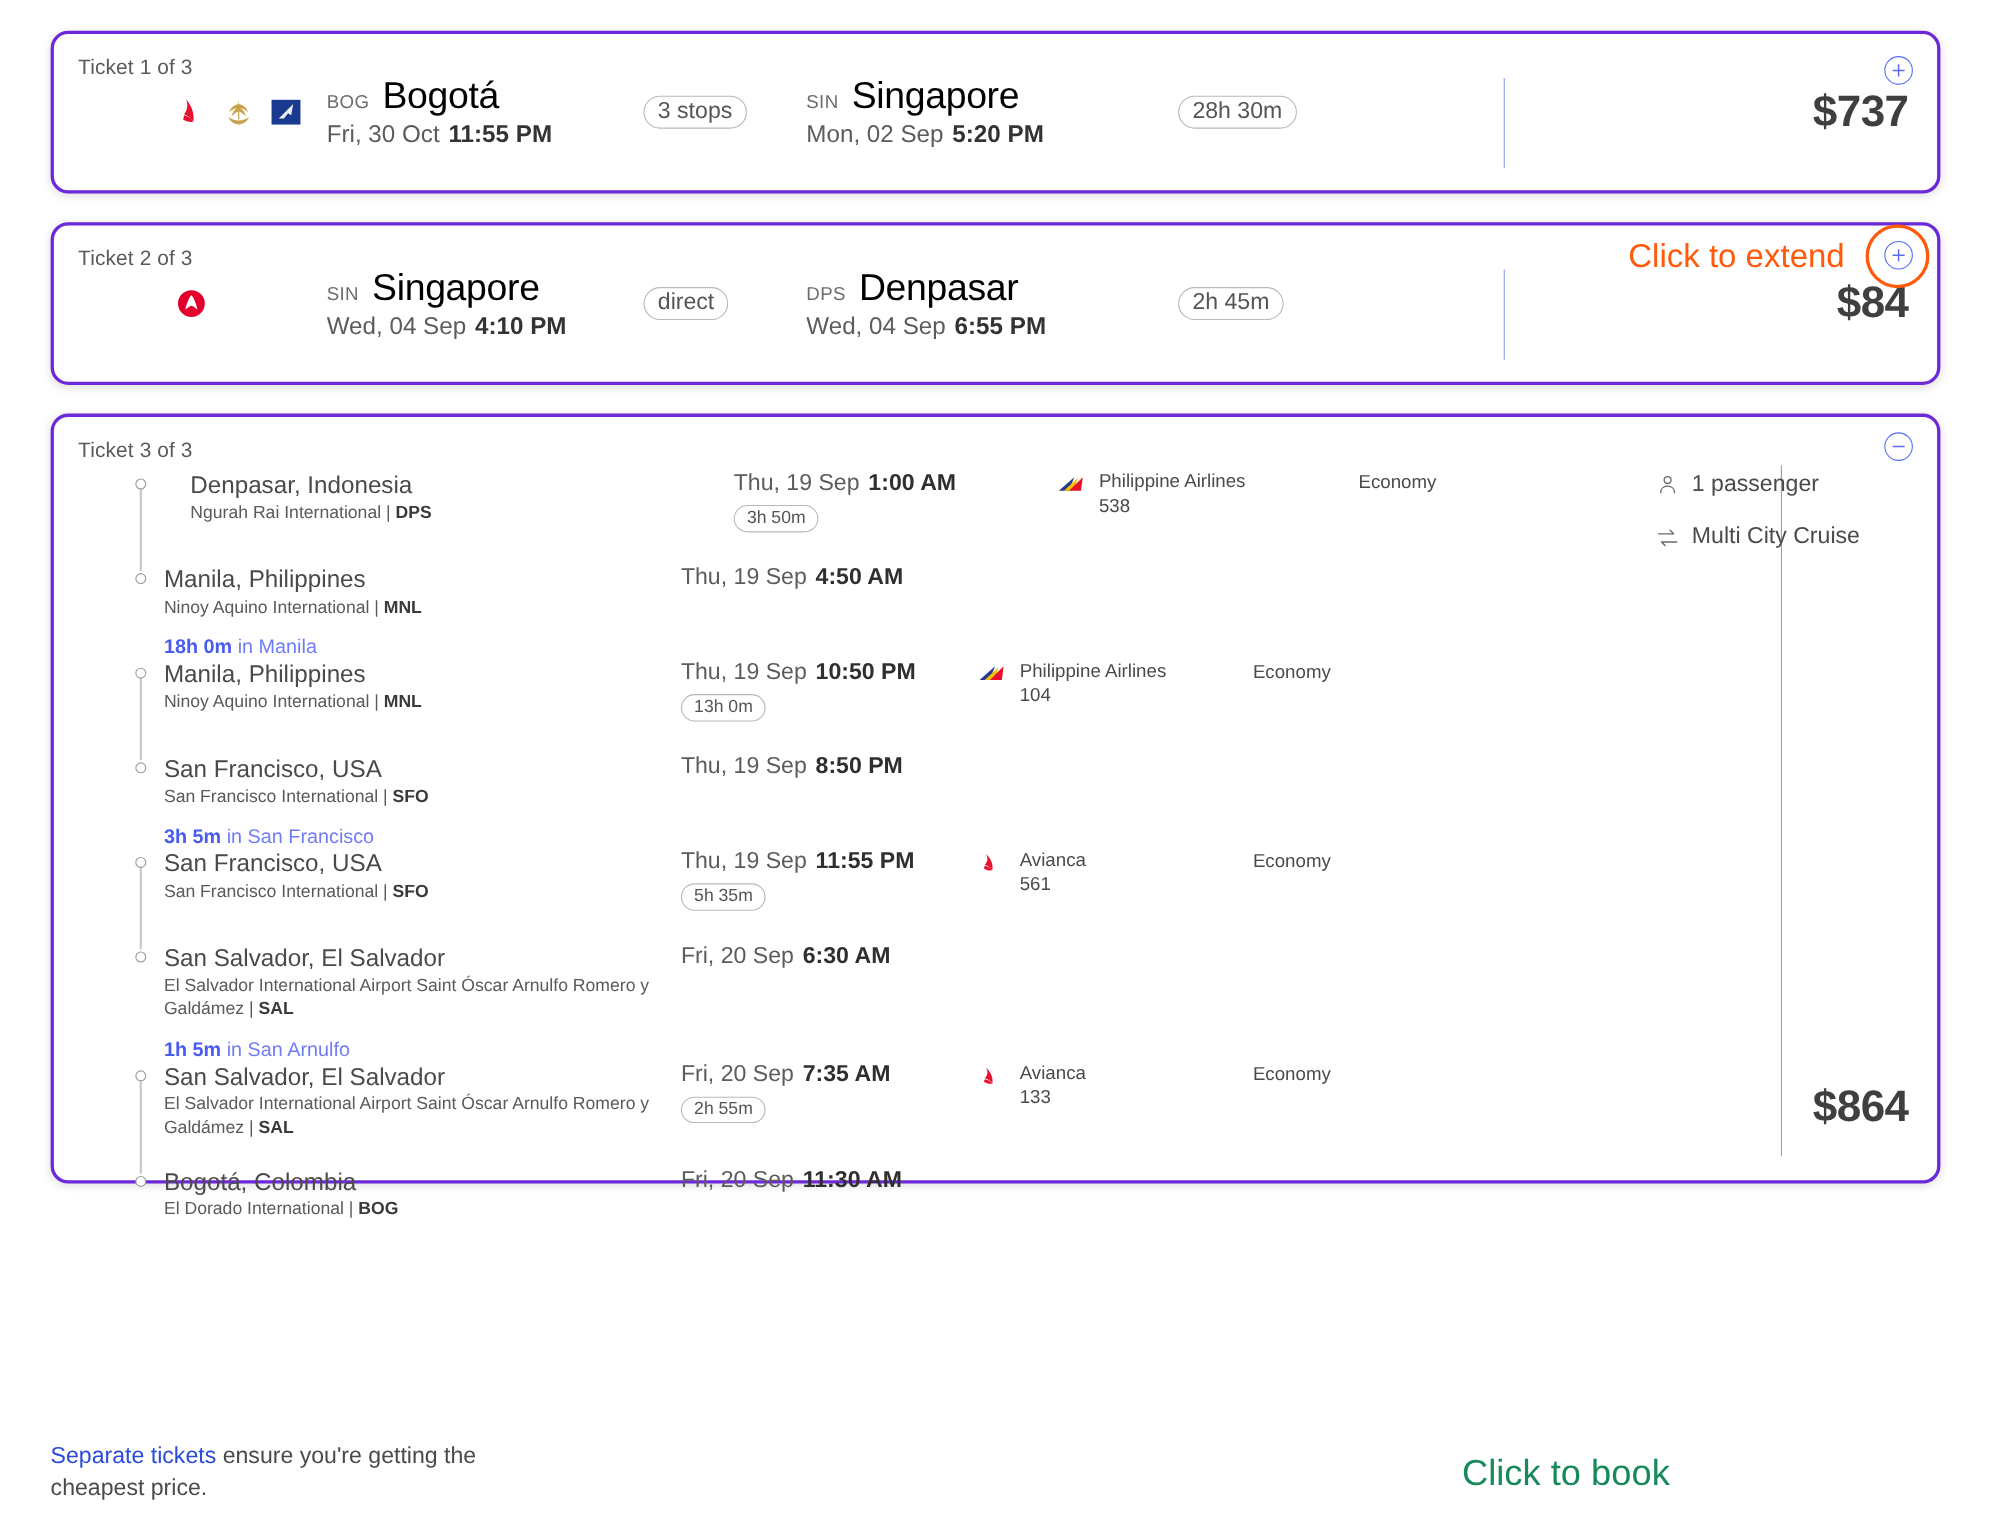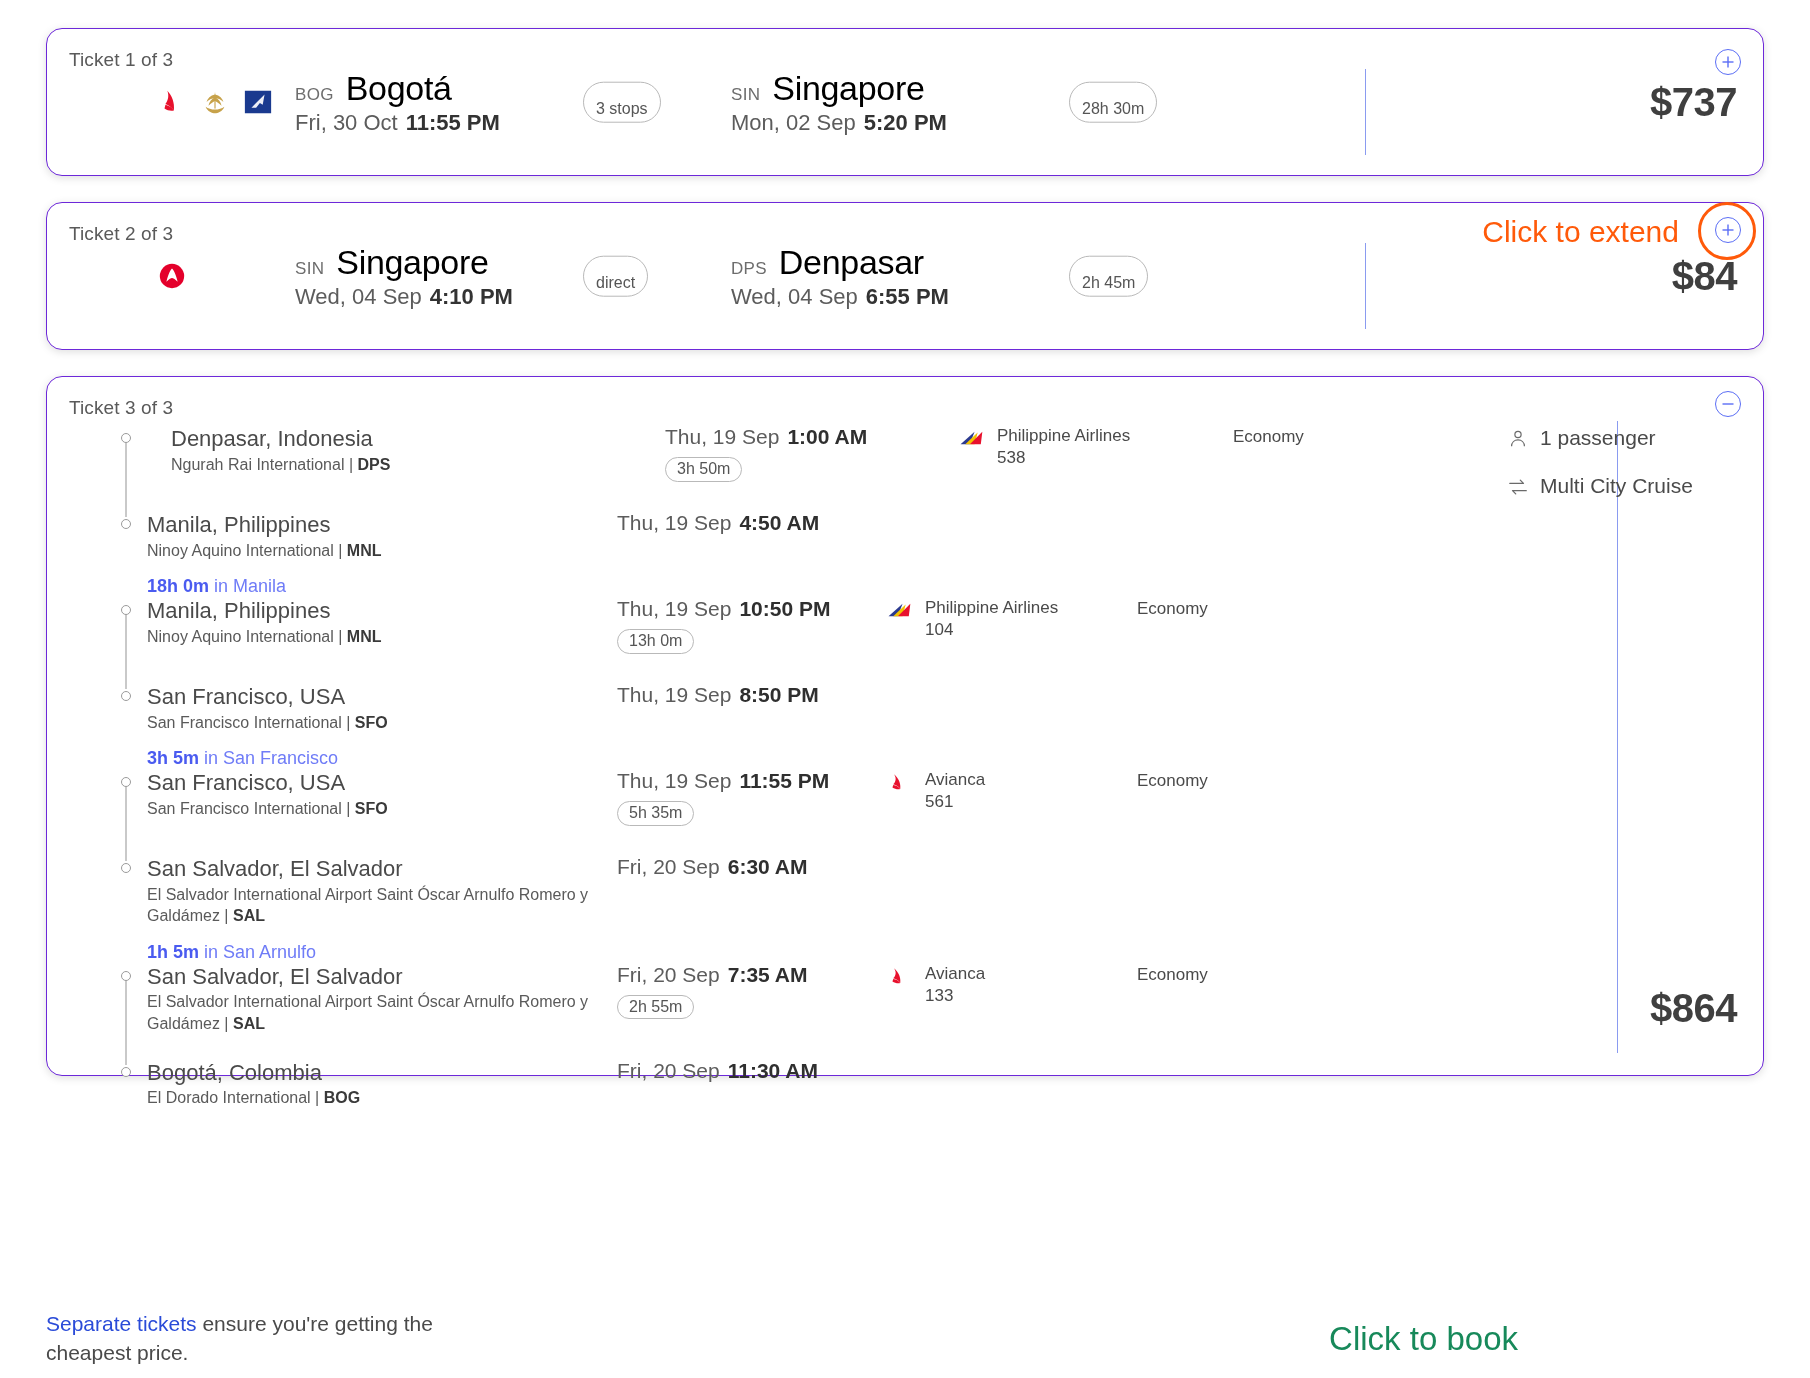--- a/index.html
+++ b/index.html
@@ -11,21 +11,21 @@
     overflow: hidden;
   }
   .page { position: relative; width: 1810px; height: 1378px; padding: 0 46px; }
 
   
   .card {
     position: relative;
     background: #fff;
     border-radius: 16px;
     box-shadow: 0 2px 9px rgba(0,0,0,0.13);
-    border: 1px solid #6d28d9;
+    border: 3px solid #6d28d9;
   }
   .card-label {
     font-size: 19px;
     color: #5a5a5a;
     letter-spacing: .1px;
   }
 
   
   .toggle-icon {
     position: absolute;
@@ -66,22 +66,22 @@
   .endpoint .ep-top { display: flex; align-items: baseline; gap: 12px; }
   .ep-code { font-size: 17px; color: #6d6d6d; letter-spacing: .3px; }
   .ep-city { font-size: 34px; color: #000000; font-weight: 400; letter-spacing: -.3px; }
   .ep-bottom { font-size: 22px; color: #5c5c5c; margin-top: 2px; }
   .ep-bottom b { color: #333; font-weight: 700; margin-left: 8px; }
 
   .pill {
     display: inline-block;
     border: 1px solid #b9b9b9;
     border-radius: 999px;
-    padding: 17px 12px 4px;
-    font-size: 16px;
+    padding: 1px 12px 4px;
+    font-size: 21px;
     color: #555;
     background: #fff;
     line-height: 1.1;
     white-space: nowrap;
   }
   .stops-pill { position: absolute; top: 50%; transform: translateY(-50%); }
   .dur-pill { position: absolute; top: 50%; transform: translateY(-50%); }
 
   .price-divider {
     position: absolute;

